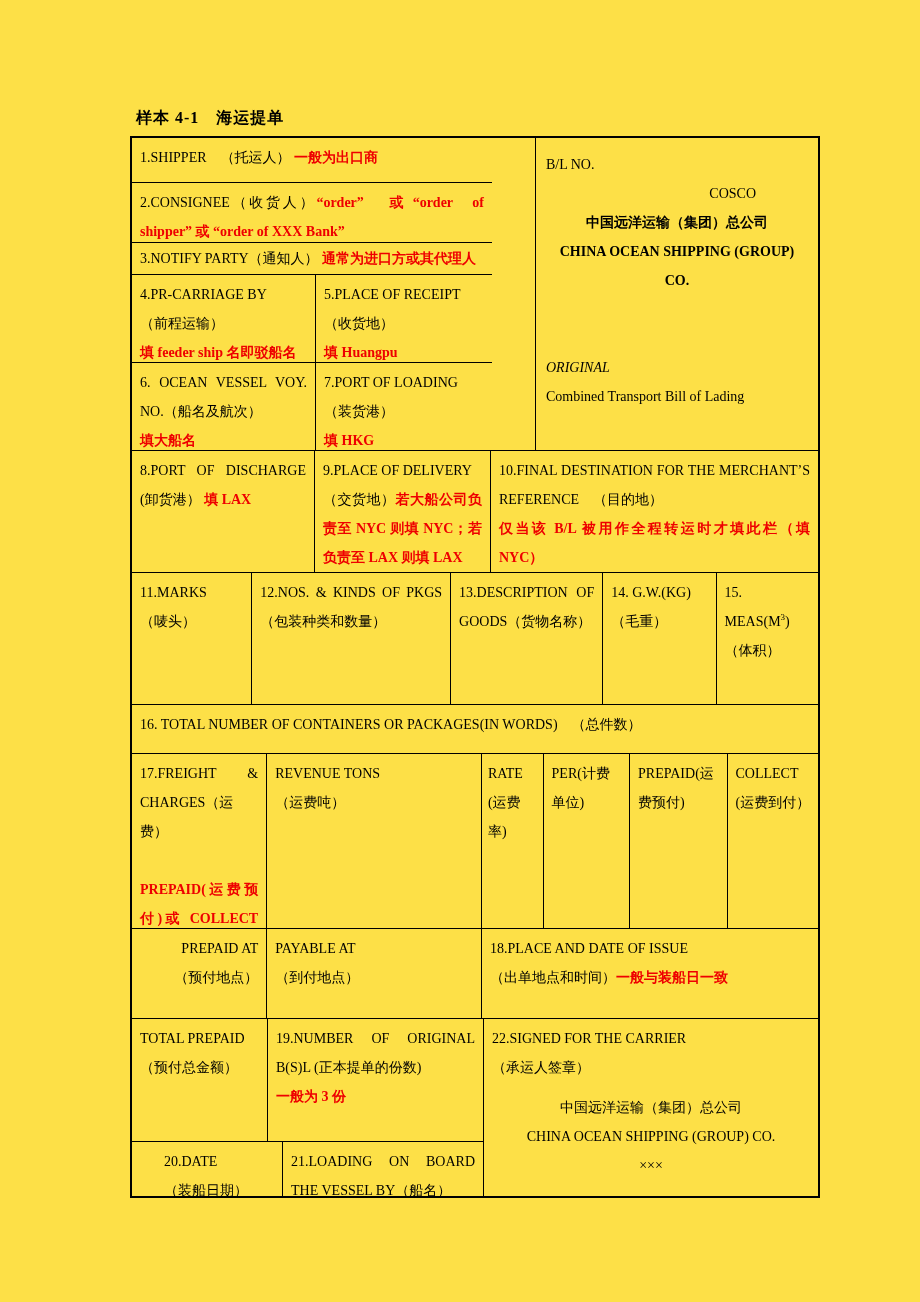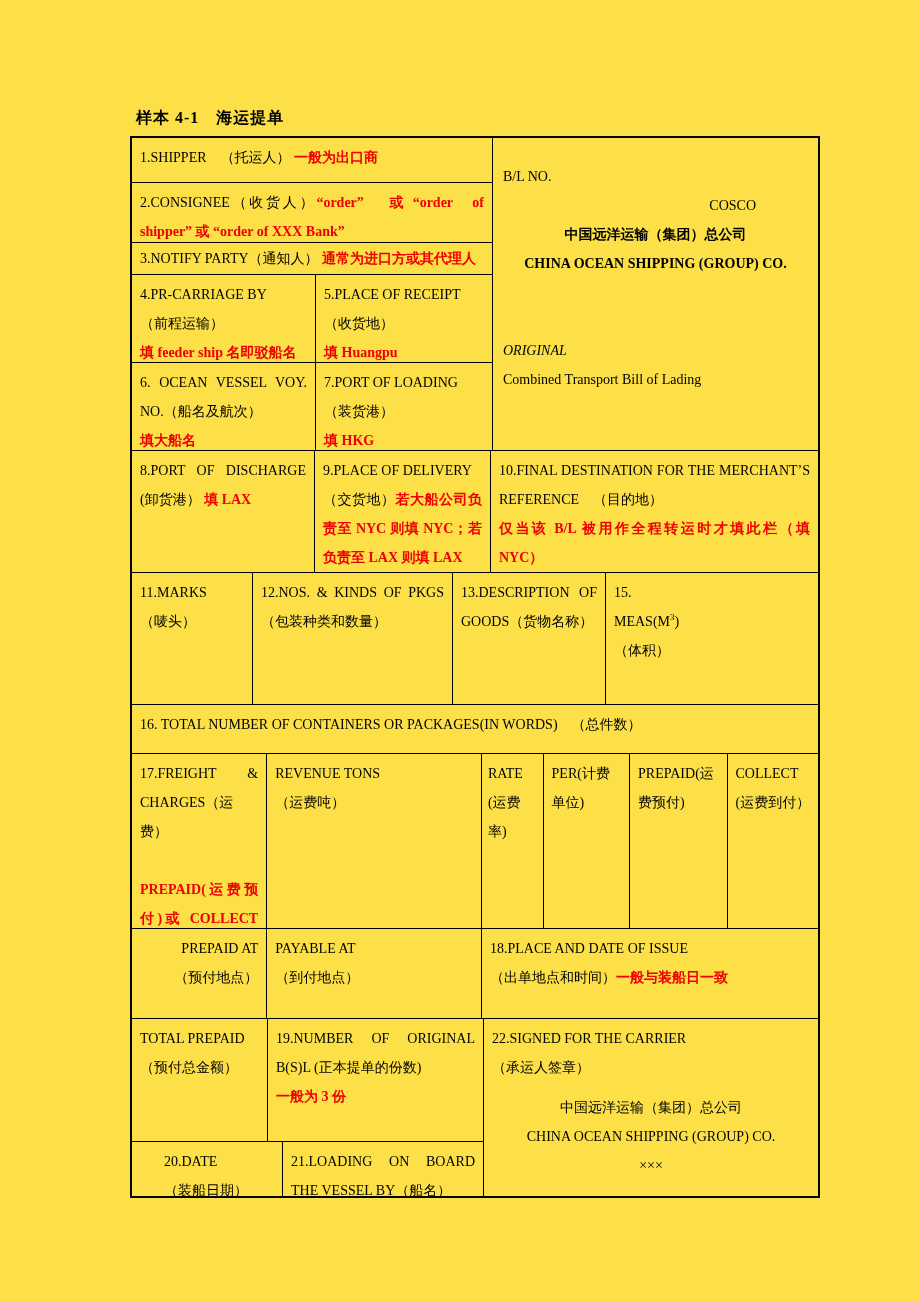--- a/index.html
+++ b/index.html
@@ -24,21 +24,21 @@
   .just { text-align:justify; }
   .spread { text-align:justify; text-align-last:justify; }
   .red { color:var(--red,#ee0000); font-weight:bold; }
   .b1-left { width:360px; display:flex; flex-direction:column; }
   .r1 { height:44px; }
   .r2 { height:60px; }
   .r3 { height:32px; line-height:26px; padding-top:3px; }
   .r45 { height:88px; display:flex; }
   .c4 { width:183px; }
   .c5 { width:177px; }
-  .bl-panel { width:330px; padding:24px 10px 0 10px; line-height:29px; }
+  .bl-panel { width:330px; padding:12px 10px 0 10px; line-height:29px;margin-left:43px; }
   .bl-no { text-align:left; }
   .cosco { text-align:right; padding-right:52px; }
   .comp { text-align:center; font-weight:bold; }
   .orig { font-style:italic; margin-top:58px; }
   .b2-8 { width:183px; }
   .b2-9 { width:177px; }
   .b2-10 { width:330px; }
   .b3-11 { width:120px; }
   .b3-12 { width:200px; }
   .b3-13 { width:153px; }
@@ -144,20 +144,24 @@
       <div class="cell b3-11">
         <div>11.MARKS</div>
         <div>（唛头）</div>
       </div>
       <div class="cell b3-12 bl just">
         <span>12.NOS. &amp; KINDS OF PKGS（包装种类和数量）</span>
       </div>
       <div class="cell b3-13 bl just">
         <span>13.DESCRIPTION OF GOODS（货物名称）</span>
       </div>
+      <div class="cell b3-14 bl">
+        <div>14. G.W.(KG)</div>
+        <div>（毛重）</div>
+      </div>
       <div class="cell b3-15 bl">
         <div><span>15. MEAS(M</span><sup>3</sup><span>)</span></div>
         <div>（体积）</div>
       </div>
     </div>
 
     <div class="band bt">
       <div class="cell b4-16">
         <span>16. TOTAL NUMBER OF CONTAINERS OR PACKAGES(IN WORDS)　（总件数）</span>
       </div>

